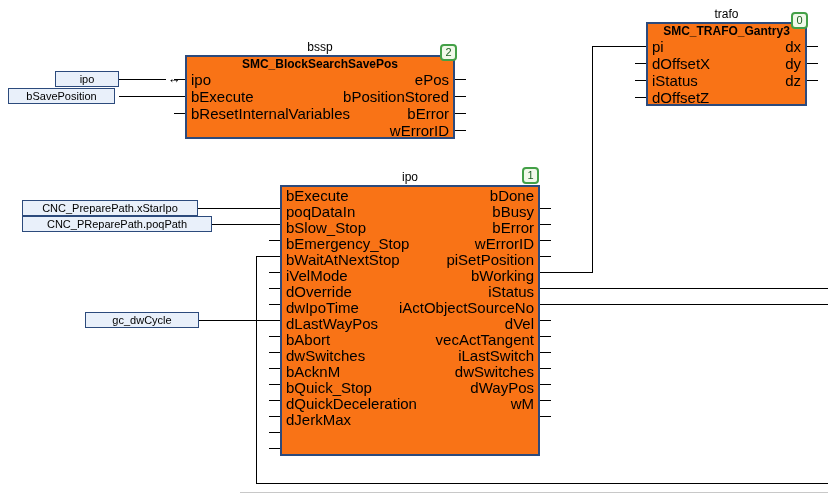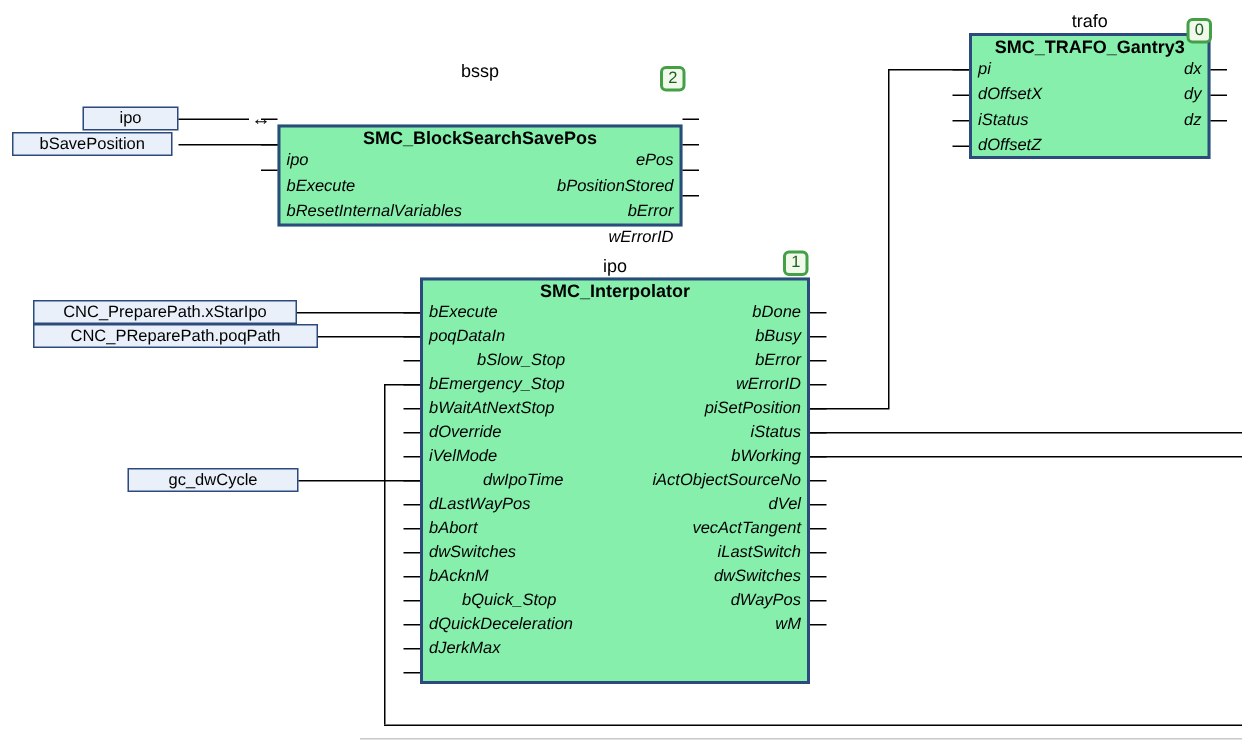--- a/index.html
+++ b/index.html
@@ -1,40 +1,40 @@
 <!DOCTYPE html>
 <html><head>
 <meta charset="utf-8">
 <style>
   html,body{margin:0;padding:0;background:#fff;}
   .canvas{position:relative;width:828px;height:503px;background:#ffffff;
           font-family:"Liberation Sans",sans-serif;overflow:hidden;color:#000;}
-  .fb{position:absolute;box-sizing:border-box;background:#86efac;border:2px solid #2c4a7c;}
+  .fb{position:absolute;box-sizing:border-box;background:#f97316;border:2px solid #2c4a7c;}
   .fb-header{font-weight:bold;font-size:12px;text-align:center;line-height:14px;white-space:nowrap;overflow:hidden;}
-  .fb-row{display:flex;justify-content:space-between;align-items:center;font-size:11px;line-height:1;font-style:italic;}
+  .fb-row{display:flex;justify-content:space-between;align-items:center;font-size:15px;line-height:1;}
   .pin-label{white-space:nowrap;}
   .pin-label.in{padding-left:4px;}
   .pin-label.out{padding-right:4px;text-align:right;}
   .fb-label{position:absolute;font-size:12px;text-align:center;white-space:nowrap;}
   .badge{position:absolute;width:17px;height:17px;box-sizing:border-box;border:2px solid #43a047;
          border-radius:4px;background:#f1f9ea;color:#1b5e20;font-size:11px;text-align:center;line-height:13px;}
   .var-box{position:absolute;box-sizing:border-box;height:16px;background:#e9f0fa;border:1px solid #2c4a7c;
            font-size:11px;text-align:center;line-height:14px;white-space:nowrap;overflow:hidden;}
   .line{position:absolute;background:#000;}
   .stub{position:absolute;background:#000;height:1px;width:11px;}
   .inout-marker{position:absolute;font-size:13px;line-height:16px;width:20px;text-align:center;}
   .edge-line{position:absolute;background:#c8c8c8;height:1px;}
 </style>
 </head>
 <body>
 
 <div class="canvas">
 
   <div class="fb-label" style="left:185px;top:40px;width:270px;">bssp</div>
-  <div class="fb" style="left:185px;top:55px;width:270px;height:68px;margin-top:28px;">
+  <div class="fb" style="left:185px;top:55px;width:270px;height:84px;">
     <div class="fb-header" style="height:14px;">SMC_BlockSearchSavePos</div>
     <div>
         <div class="fb-row" style="height: 17px;">
           <span class="pin-label in">ipo</span>
           <span class="pin-label out">ePos</span>
         </div>
         <div class="fb-row" style="height: 17px;">
           <span class="pin-label in">bExecute</span>
           <span class="pin-label out">bPositionStored</span>
         </div>
@@ -45,71 +45,70 @@
         <div class="fb-row" style="height: 17px;">
           <span class="pin-label in"></span>
           <span class="pin-label out">wErrorID</span>
         </div>
       </div>
   </div>
   <div class="badge" style="left:440px;top:44px;">2</div>
 
   <div class="fb-label" style="left:280px;top:170px;width:260px;">ipo</div>
   <div class="fb" style="left:280px;top:185px;width:260px;height:271px;">
-    <div class="fb-header" style="height:13px;">SMC_Interpolator</div>
     <div>
         <div class="fb-row" style="height: 16px;">
           <span class="pin-label in">bExecute</span>
           <span class="pin-label out">bDone</span>
         </div>
         <div class="fb-row" style="height: 16px;">
           <span class="pin-label in">poqDataIn</span>
           <span class="pin-label out">bBusy</span>
         </div>
-        <div class="fb-row" style="height: 16px; padding-left: 32px;">
+        <div class="fb-row" style="height: 16px;">
           <span class="pin-label in">bSlow_Stop</span>
           <span class="pin-label out">bError</span>
         </div>
         <div class="fb-row" style="height: 16px;">
           <span class="pin-label in">bEmergency_Stop</span>
           <span class="pin-label out">wErrorID</span>
         </div>
         <div class="fb-row" style="height: 16px;">
           <span class="pin-label in">bWaitAtNextStop</span>
           <span class="pin-label out">piSetPosition</span>
         </div>
         <div class="fb-row" style="height: 16px;">
+          <span class="pin-label in">iVelMode</span>
+          <span class="pin-label out">bWorking</span>
+        </div>
+        <div class="fb-row" style="height: 16px;">
           <span class="pin-label in">dOverride</span>
           <span class="pin-label out">iStatus</span>
         </div>
         <div class="fb-row" style="height: 16px;">
-          <span class="pin-label in">iVelMode</span>
-          <span class="pin-label out">bWorking</span>
-        </div>
-        <div class="fb-row" style="height: 16px; padding-left: 36px;">
           <span class="pin-label in">dwIpoTime</span>
           <span class="pin-label out">iActObjectSourceNo</span>
         </div>
         <div class="fb-row" style="height: 16px;">
           <span class="pin-label in">dLastWayPos</span>
           <span class="pin-label out">dVel</span>
         </div>
         <div class="fb-row" style="height: 16px;">
           <span class="pin-label in">bAbort</span>
           <span class="pin-label out">vecActTangent</span>
         </div>
         <div class="fb-row" style="height: 16px;">
           <span class="pin-label in">dwSwitches</span>
           <span class="pin-label out">iLastSwitch</span>
         </div>
         <div class="fb-row" style="height: 16px;">
           <span class="pin-label in">bAcknM</span>
           <span class="pin-label out">dwSwitches</span>
         </div>
-        <div class="fb-row" style="height: 16px; margin-left: 22px;">
+        <div class="fb-row" style="height: 16px;">
           <span class="pin-label in">bQuick_Stop</span>
           <span class="pin-label out">dWayPos</span>
         </div>
         <div class="fb-row" style="height: 16px;">
           <span class="pin-label in">dQuickDeceleration</span>
           <span class="pin-label out">wM</span>
         </div>
         <div class="fb-row" style="height: 16px;">
           <span class="pin-label in">dJerkMax</span>
           <span class="pin-label out"></span>

